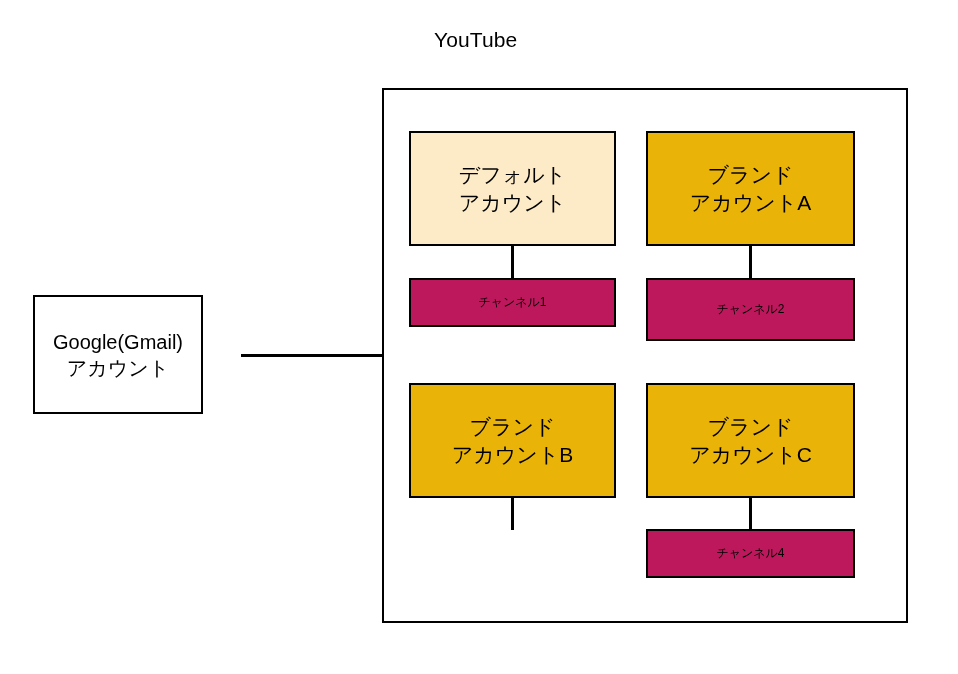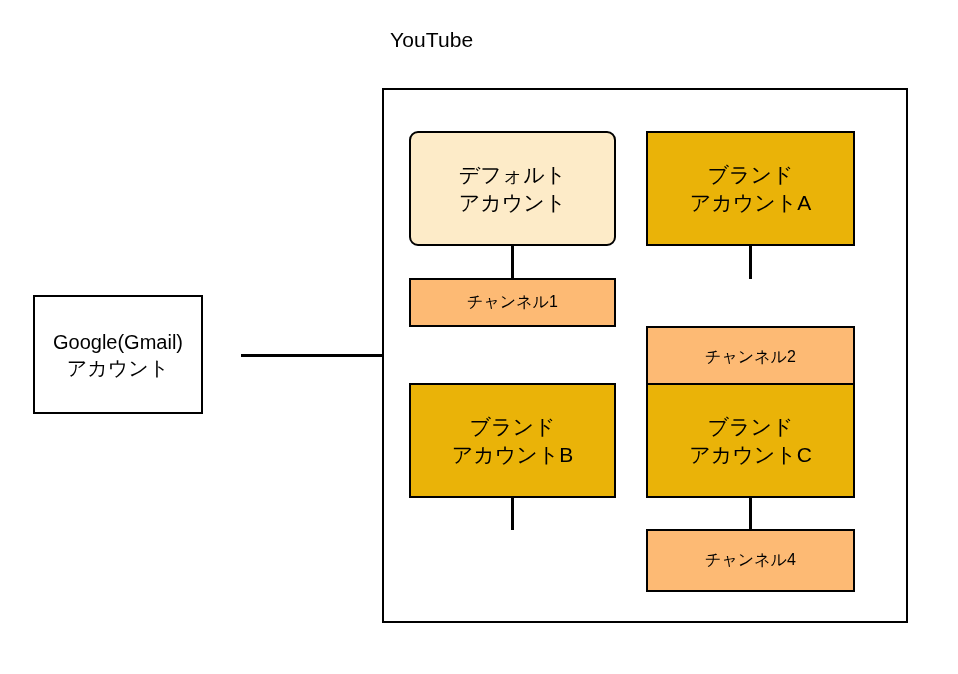--- a/index.html
+++ b/index.html
@@ -42,20 +42,21 @@
     border: 2.5px solid #000000;
     background: transparent;
   }
 
   .container-title {
     position: absolute;
     font-size: 21px;
     color: #000000;
     letter-spacing: 0.1px;
     white-space: nowrap;
+    margin-left: 44px;
   }
 
   
   .conn {
     position: absolute;
     background: #000000;
   }
   .conn-v { width: 2.5px; }
   .conn-h { height: 2.5px; }
 
@@ -71,33 +72,33 @@
 
   .acct-default {
     background: #fdebc8;
     font-size: 21px;
   }
   .acct-brand {
     background: #eab308;
     font-size: 21px;
   }
   .channel-box {
-    background: #fdba74;
-    font-size: 16px;
+    background: #be185d;
+    font-size: 12px;
   }
 
-  #acct-default   { left: 409px; top: 131px; width: 207px; height: 115px; border-radius: 9px; }
+  #acct-default   { left: 409px; top: 131px; width: 207px; height: 115px; }
   #acct-brand-a   { left: 646px; top: 131px; width: 209px; height: 115px; }
   #acct-brand-b   { left: 409px; top: 383px; width: 207px; height: 115px; }
   #acct-brand-c   { left: 646px; top: 383px; width: 209px; height: 115px; }
 
   #channel-1 { left: 409px; top: 278px; width: 207px; height: 49px; }
-  #channel-2 { left: 646px; top: 278px; width: 209px; height: 63px; margin-top: 48px; }
+  #channel-2 { left: 646px; top: 278px; width: 209px; height: 63px; }
   #channel-3 { left: 409px; top: 529px; width: 207px; height: 49px; }
-  #channel-4 { left: 646px; top: 529px; width: 209px; height: 63px; }
+  #channel-4 { left: 646px; top: 529px; width: 209px; height: 49px; }
 
   
   #conn-a1 { left: 511px; top: 245px; height: 34px; }
   #conn-a2 { left: 749px; top: 245px; height: 34px; }
   #conn-a3 { left: 511px; top: 497px; height: 33px; }
   #conn-a4 { left: 749px; top: 497px; height: 33px; }
 
   
   #conn-google { left: 241px; top: 354px; width: 143px; }
 </style>

